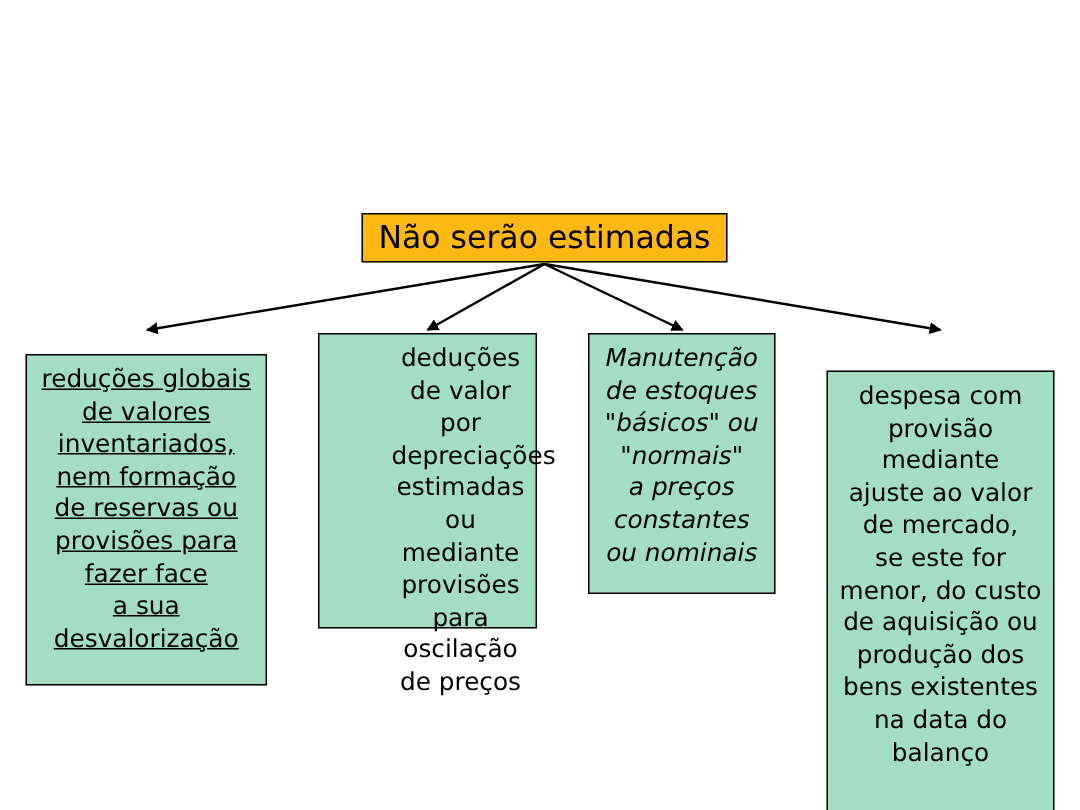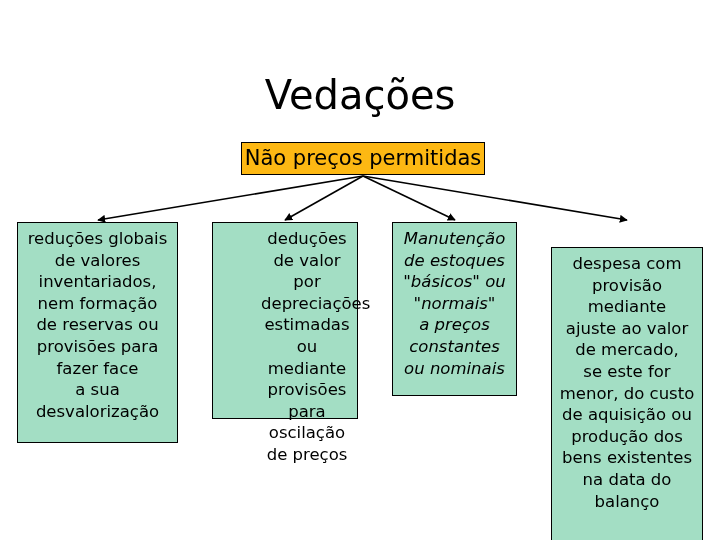--- a/index.html
+++ b/index.html
@@ -57,21 +57,21 @@
     background: #A3DEC4;
     border: 1px solid #000000;
     box-sizing: border-box;
     color: #000000;
     font-size: 16.5px;
     line-height: 21.6px;
     text-align: center;
     padding: 5px 4px 4px 4px;
     white-space: pre-line;
   }
-  #node-0 { left: 17px;  top: 222px; width: 161px; height: 221px; }
+  #node-0 { left: 17px;  top: 236px; width: 161px; height: 221px; text-decoration: underline; }
   #node-1 { left: 212px; top: 222px; width: 146px; height: 197px; padding-left: 48px; }
   #node-2 { left: 392px; top: 222px; width: 125px; height: 174px; font-style: italic; }
   #node-3 { left: 551px; top: 222px; width: 152px; height: 296px; margin-top: 25px; }
 </style>
 </head>
 <body>
 
 <div id="slide">
 
   <svg id="connectors" viewBox="0 0 720 540" xmlns="http://www.w3.org/2000/svg">
@@ -79,23 +79,22 @@
       <marker id="arrow" viewBox="0 0 10 10" refX="9" refY="5" markerWidth="5" markerHeight="5" orient="auto-start-reverse">
         <path d="M 0 0 L 10 5 L 0 10 z" fill="#000000"></path>
       </marker>
     </defs>
     <line x1="363" y1="176" x2="98" y2="220" stroke="#000000" stroke-width="1.6" marker-end="url(#arrow)"></line>
     <line x1="363" y1="176" x2="285" y2="220" stroke="#000000" stroke-width="1.6" marker-end="url(#arrow)"></line>
     <line x1="363" y1="176" x2="455" y2="220" stroke="#000000" stroke-width="1.6" marker-end="url(#arrow)"></line>
     <line x1="363" y1="176" x2="627" y2="220" stroke="#000000" stroke-width="1.6" marker-end="url(#arrow)"></line>
   </svg>
 
-  <div class="title">Vedações</div>
 
-  <div class="banner">Não preços permitidas</div>
+  <div class="banner">Não serão estimadas</div>
 
   <div class="node" id="node-0">reduções globais
 de valores
 inventariados,
 nem formação
 de reservas ou
 provisões para
 fazer face
 a sua
 desvalorização</div>

